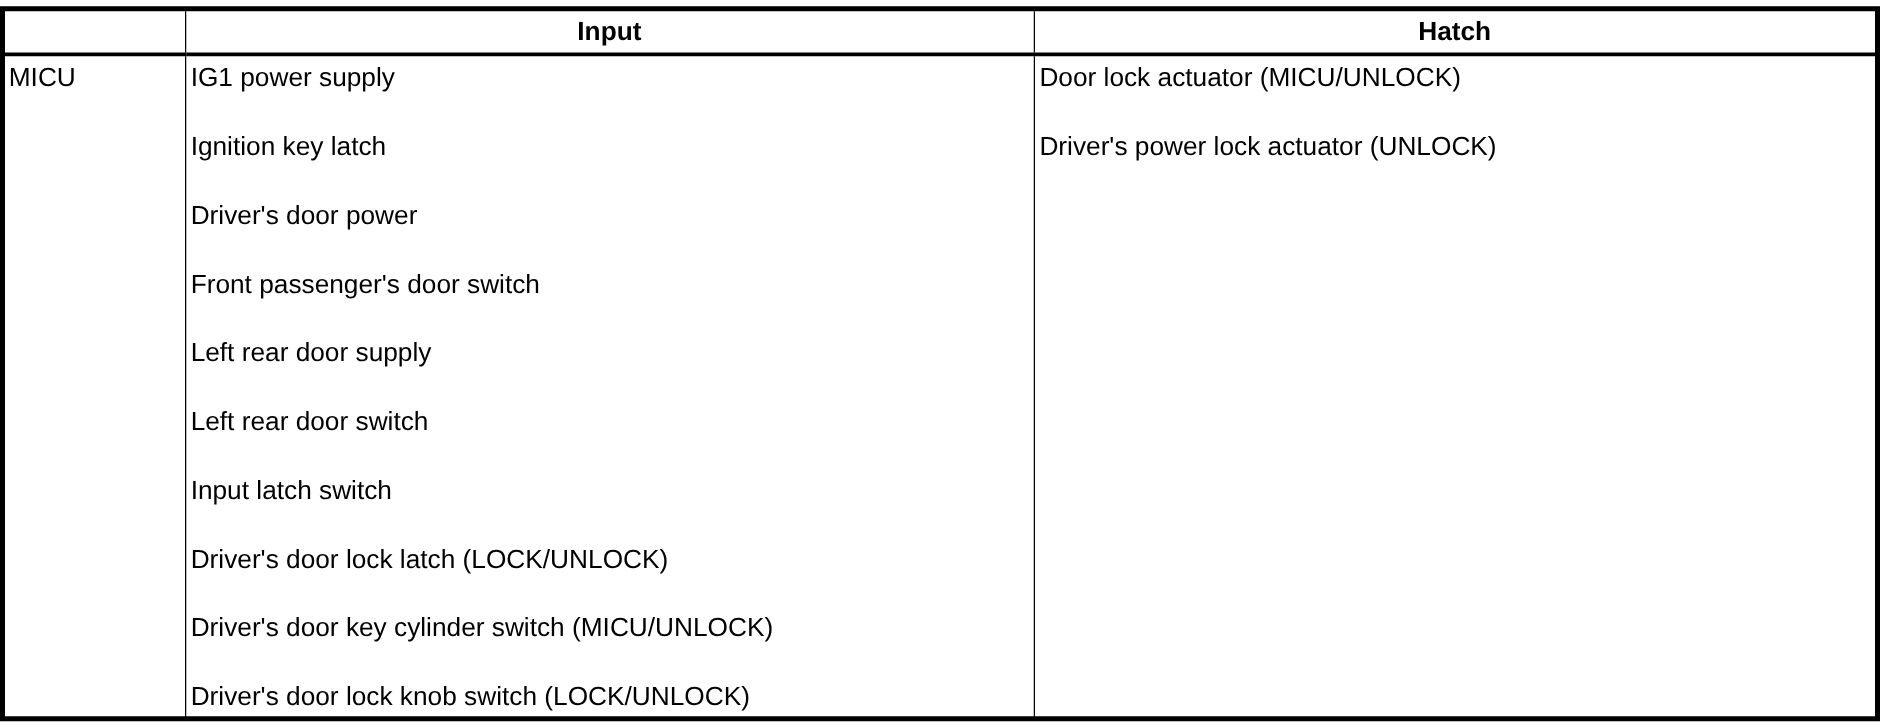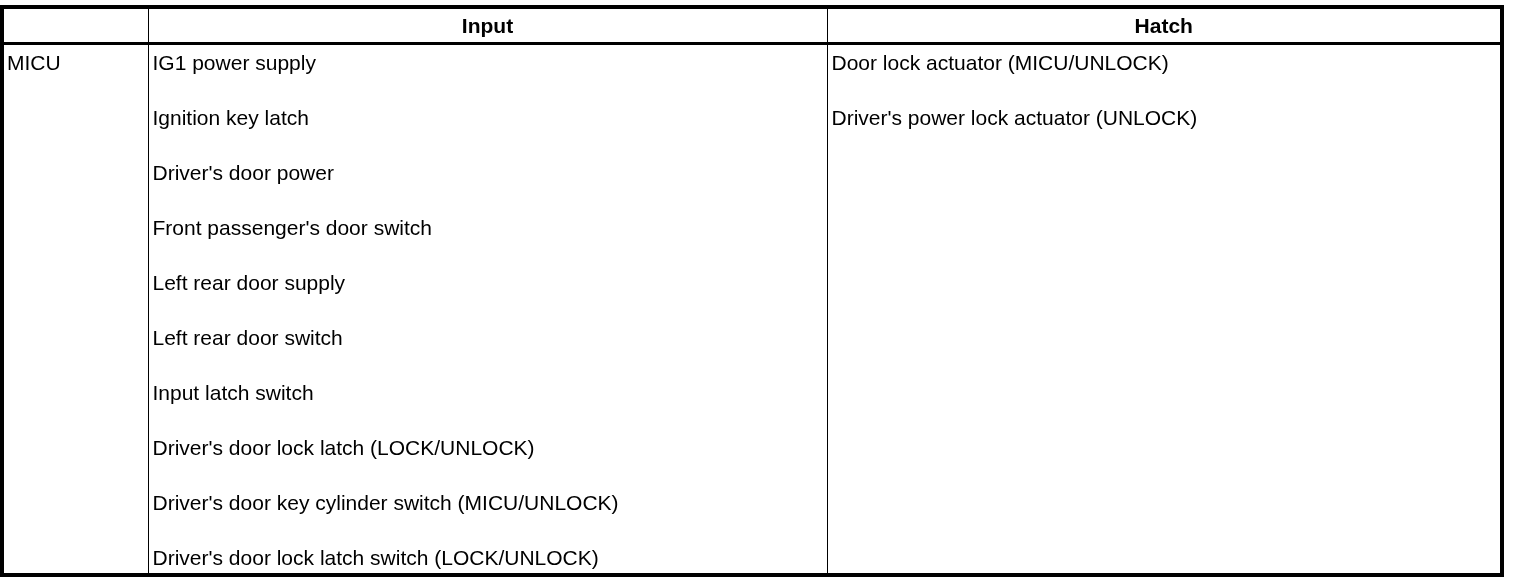--- a/index.html
+++ b/index.html
@@ -103,21 +103,21 @@
             <div class="cell-pad">
               <div class="item">IG1 power supply</div>
               <div class="item">Ignition key latch</div>
               <div class="item">Driver's door power</div>
               <div class="item">Front passenger's door switch</div>
               <div class="item">Left rear door supply</div>
               <div class="item">Left rear door switch</div>
               <div class="item">Input latch switch</div>
               <div class="item">Driver's door lock latch (LOCK/UNLOCK)</div>
               <div class="item">Driver's door key cylinder switch (MICU/UNLOCK)</div>
-              <div class="item">Driver's door lock latch switch (LOCK/UNLOCK)</div>
+              <div class="item">Driver's door lock knob switch (LOCK/UNLOCK)</div>
             </div>
           </td>
           <td class="bordered">
             <div class="cell-pad">
               <div class="item">Door lock actuator (MICU/UNLOCK)</div>
               <div class="item">Driver's power lock actuator (UNLOCK)</div>
             </div>
           </td>
         </tr>
       </tbody>

